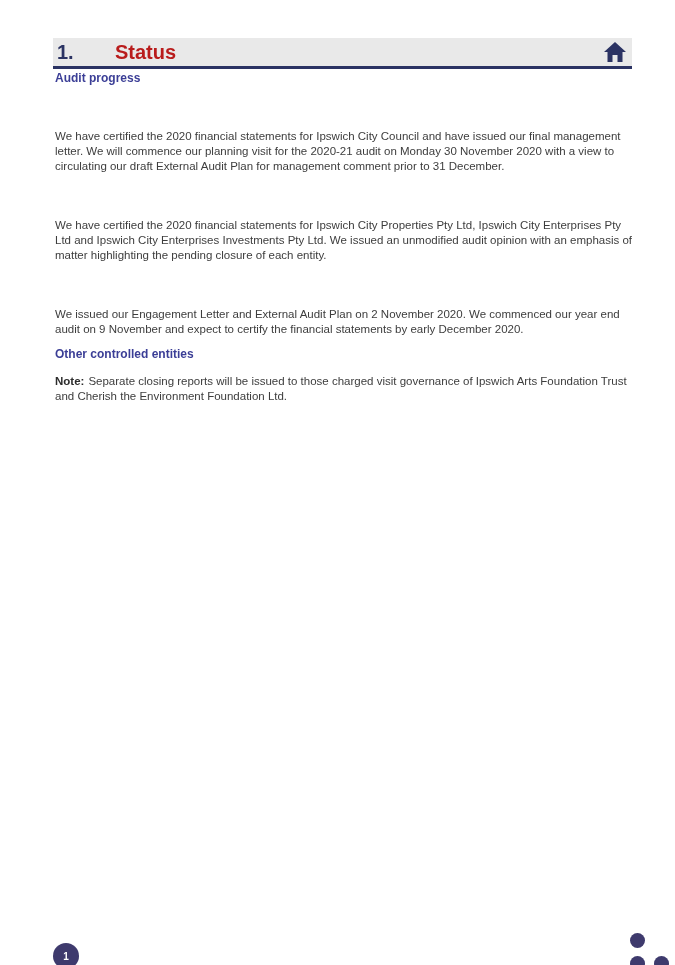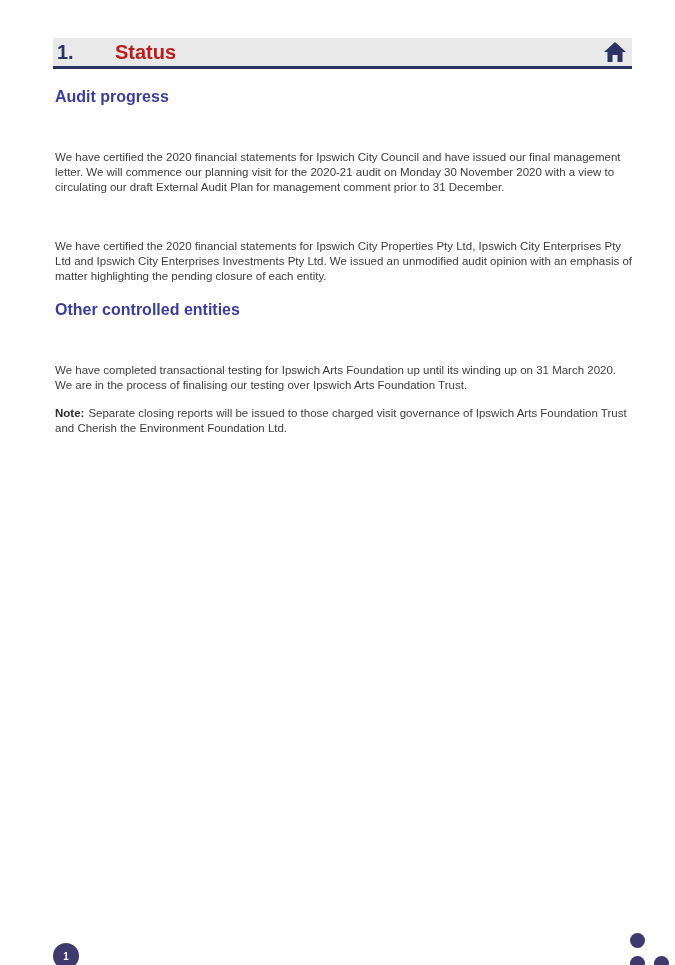--- a/index.html
+++ b/index.html
@@ -44,24 +44,23 @@
     justify-content: center;
     cursor: pointer;
   }
   .content {
     position: absolute;
     left: 55px;
     top: 71px;
     width: 577px;
   }
   .section-heading {
-    font-size: 16px;
+    font-size: 12px;
     font-weight: bold;
     color: #3b3e96;
-    margin-top: 17px;
     margin-bottom: 5px;
   }
   .para {
     font-size: 11.5px;
     line-height: 15px;
     color: #3d3d3d;
     margin-bottom: 10px;
     margin-top: 44px;
   }
   .note-label {
@@ -115,23 +114,23 @@
     </svg>
   </span>
 </header>
 
 <main class="content">
 
   <h2 class="section-heading">Audit progress</h2>
   <p class="para">We have certified the 2020 financial statements for Ipswich City Council and have issued our final management letter. We will commence our planning visit for the 2020-21 audit on Monday 30 November 2020 with a view to circulating our draft External Audit Plan for management comment prior to 31 December.</p>
   <p class="para">We have certified the 2020 financial statements for Ipswich City Properties Pty Ltd, Ipswich City Enterprises Pty Ltd and Ipswich City Enterprises Investments Pty Ltd. We issued an unmodified audit opinion with an emphasis of matter highlighting the pending closure of each entity.</p>
 
+  <p class="para">We issued our Engagement Letter and External Audit Plan on 2 November 2020. We commenced our year end audit on 9 November and expect to certify the financial statements by early December 2020.</p>
 
   <h2 class="section-heading">Other controlled entities</h2>
-  <p class="para">We have completed transactional testing for Ipswich Arts Foundation up until its winding up on 31 March 2020. We are in the process of finalising our testing over Ipswich Arts Foundation Trust.</p>
 
   <p class="para note-para"><span class="note-label">Note:</span><span>Separate closing reports will be issued to those charged visit governance of Ipswich Arts Foundation Trust and Cherish the Environment Foundation Ltd.</span></p>
 
 </main>
 
 <div class="page-badge">
   <span>1</span>
 </div>
 
 <div class="dots">

